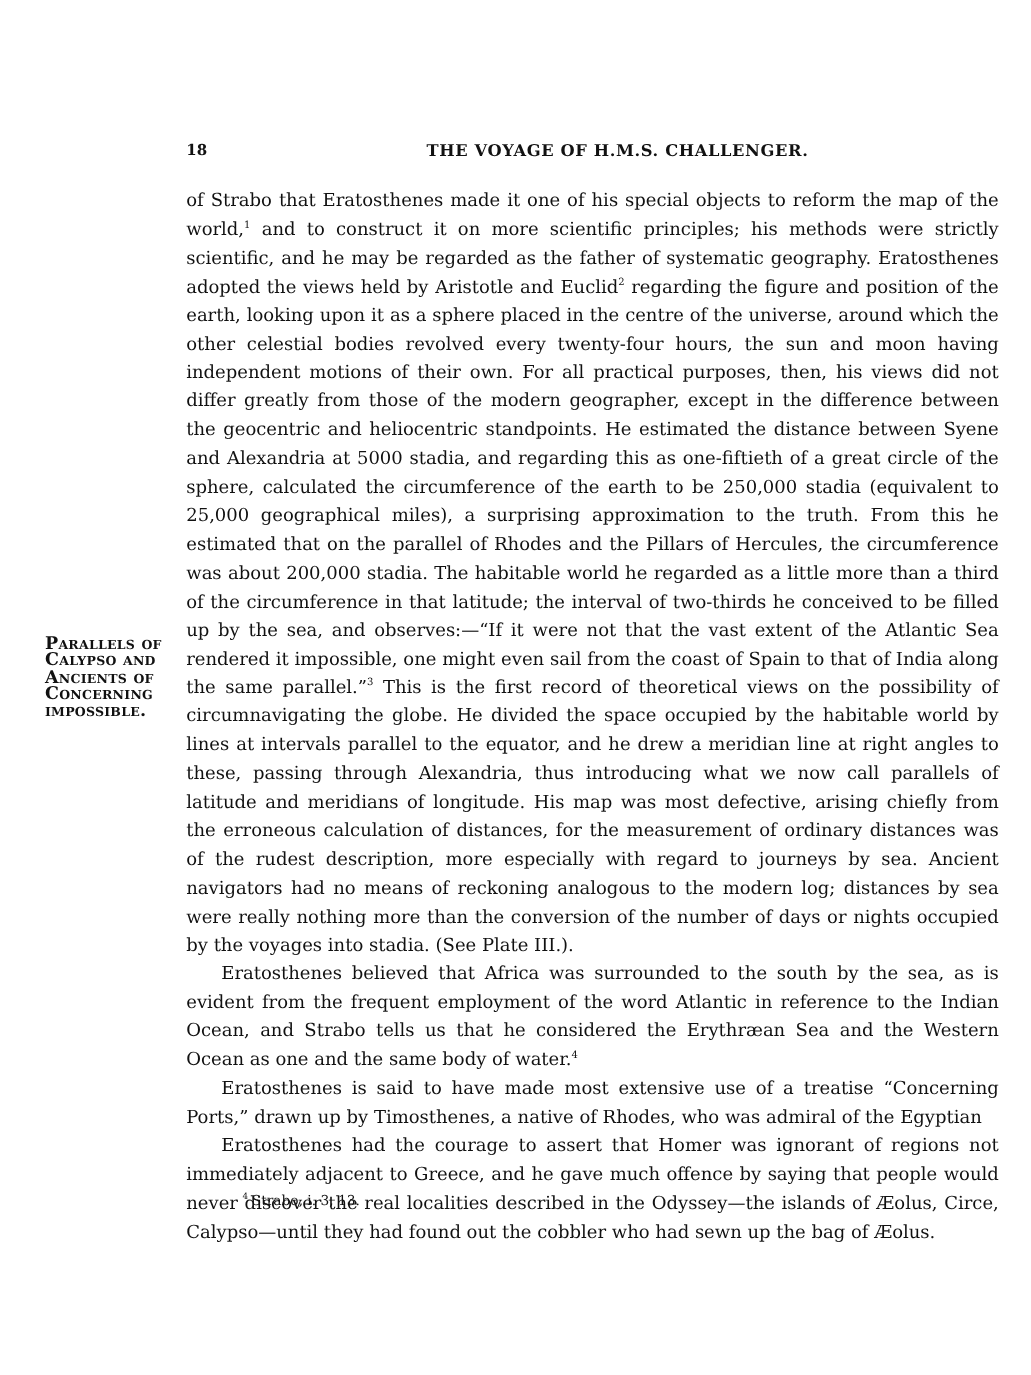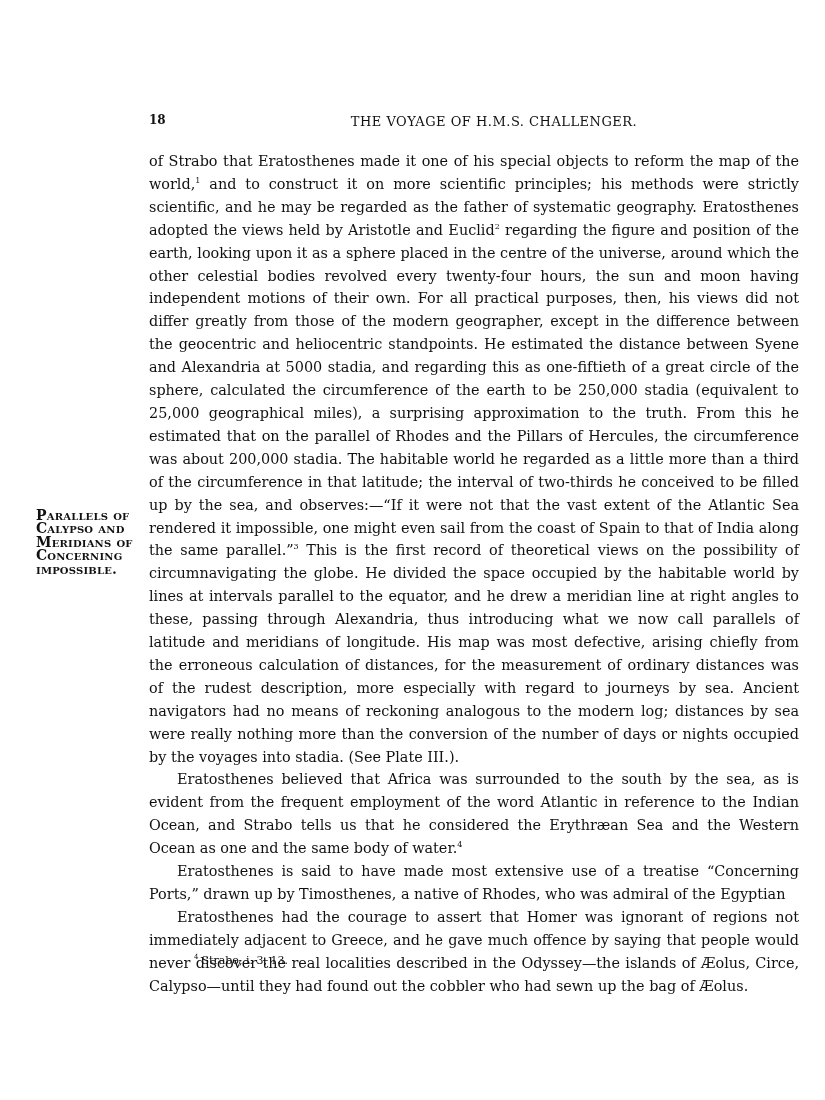--- a/index.html
+++ b/index.html
@@ -1,21 +1,21 @@
 <!DOCTYPE html>
 <html><head>
 <meta charset="utf-8">
 <style>
   html, body { margin: 0; padding: 0; background: #ffffff; }
   body { width: 825px; height: 1100px; position: relative; overflow: hidden;
          font-family: "DejaVu Serif", "Liberation Serif", serif; color: #111; }
   .header { position: absolute; top: 113px; left: 149px; width: 650px; height: 22px; }
   .page-num { position: absolute; left: 0; top: 0; font-size: 12px; font-weight: bold; }
   .running-title { position: absolute; left: 0; right: 0; text-align: center; top: 1px;
-         font-size: 13px; font-weight: normal; letter-spacing: 0.5px; padding-left: 40px; }
+         font-size: 13px; font-weight: bold; letter-spacing: 0.5px; padding-left: 40px; }
   .body-text { position: absolute; top: 150px; left: 149px; width: 650px;
          font-size: 14.4px; line-height: 22.9px; text-align: justify; }
   .body-text p { margin: 0; }
   .body-text p.indent { text-indent: 28px; }
   sup { font-size: 8px; line-height: 0; vertical-align: 6px; }
   .margin-note { position: absolute; top: 509px; left: 36px; width: 105px;
          font-size: 14px; line-height: 13.4px; font-weight: bold; font-variant: small-caps;
          letter-spacing: 0.2px; }
   .margin-note span { display: block; white-space: nowrap; }
   .footnotes { position: absolute; top: 952px; left: 172px; width: 628px;
@@ -31,21 +31,21 @@
 <body>
 
 <div class="header">
   <span class="page-num">18</span>
   <span class="running-title">THE VOYAGE OF H.M.S. CHALLENGER.</span>
 </div>
 
 <div class="margin-note">
   <span>Parallels of</span>
   <span>Calypso and</span>
-  <span>Meridians of</span>
+  <span>Ancients of</span>
   <span>Concerning</span>
   <span>impossible.</span>
 </div>
 
 <div class="body-text" id="body-text">
     <p><span>of Strabo that Eratosthenes made it one of his special objects to reform the map of the world,</span><sup>1</sup><span> and to construct it on more scientific principles; his methods were strictly scientific, and he may be regarded as the father of systematic geography. Eratosthenes adopted the views held by Aristotle and Euclid</span><sup>2</sup><span> regarding the figure and position of the earth, looking upon it as a sphere placed in the centre of the universe, around which the other celestial bodies revolved every twenty-four hours, the sun and moon having independent motions of their own. For all practical purposes, then, his views did not differ greatly from those of the modern geographer, except in the difference between the geocentric and heliocentric standpoints. He estimated the distance between Syene and Alexandria at 5000 stadia, and regarding this as one-fiftieth of a great circle of the sphere, calculated the circumference of the earth to be 250,000 stadia (equivalent to 25,000 geographical miles), a surprising approximation to the truth. From this he estimated that on the parallel of Rhodes and the Pillars of Hercules, the circumference was about 200,000 stadia. The habitable world he regarded as a little more than a third of the circumference in that latitude; the interval of two-thirds he conceived to be filled up by the sea, and observes:—“If it were not that the vast extent of the Atlantic Sea rendered it impossible, one might even sail from the coast of Spain to that of India along the same parallel.”</span><sup>3</sup><span> This is the first record of theoretical views on the possibility of circumnavigating the globe. He divided the space occupied by the habitable world by lines at intervals parallel to the equator, and he drew a meridian line at right angles to these, passing through Alexandria, thus introducing what we now call parallels of latitude and meridians of longitude. His map was most defective, arising chiefly from the erroneous calculation of distances, for the measurement of ordinary distances was of the rudest description, more especially with regard to journeys by sea. Ancient navigators had no means of reckoning analogous to the modern log; distances by sea were really nothing more than the conversion of the number of days or nights occupied by the voyages into stadia. (See Plate III.).</span></p>
     <p class="indent"><span>Eratosthenes believed that Africa was surrounded to the south by the sea, as is evident from the frequent employment of the word Atlantic in reference to the Indian Ocean, and Strabo tells us that he considered the Erythræan Sea and the Western Ocean as one and the same body of water.</span><sup>4</sup></p>
     <p class="indent"><span>Eratosthenes is said to have made most extensive use of a treatise “Concerning Ports,” drawn up by Timosthenes, a native of Rhodes, who was admiral of the Egyptian</span></p>
     <p class="indent"><span>Eratosthenes had the courage to assert that Homer was ignorant of regions not immediately adjacent to Greece, and he gave much offence by saying that people would never discover the real localities described in the Odyssey—the islands of Æolus, Circe, Calypso—until they had found out the cobbler who had sewn up the bag of Æolus.</span></p>
   </div>

